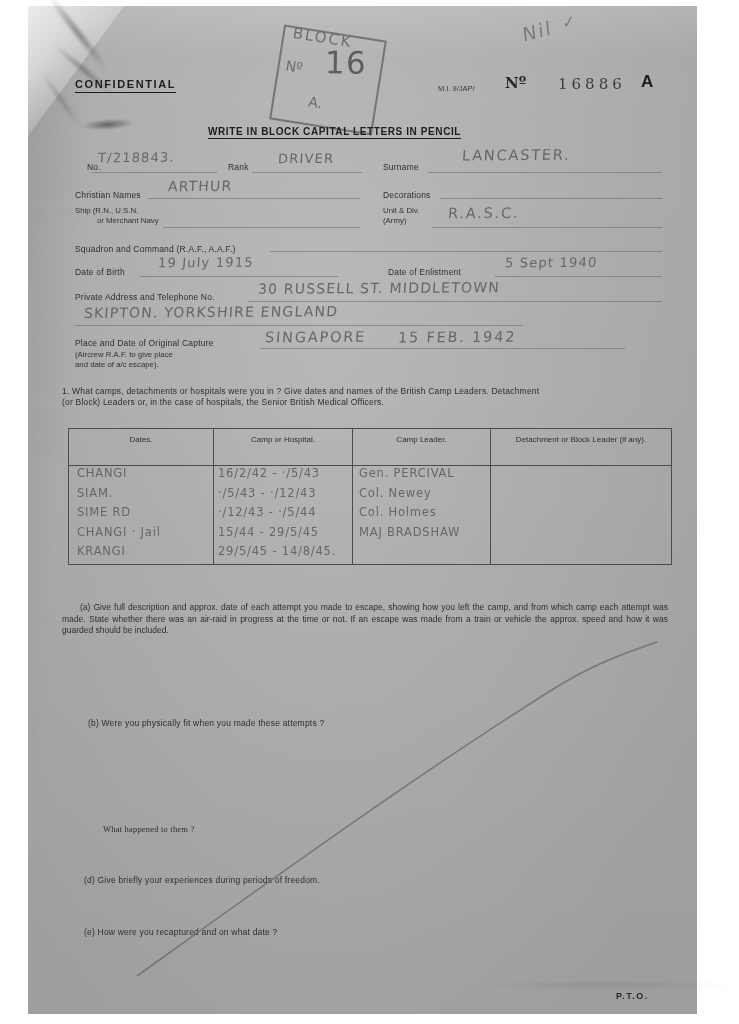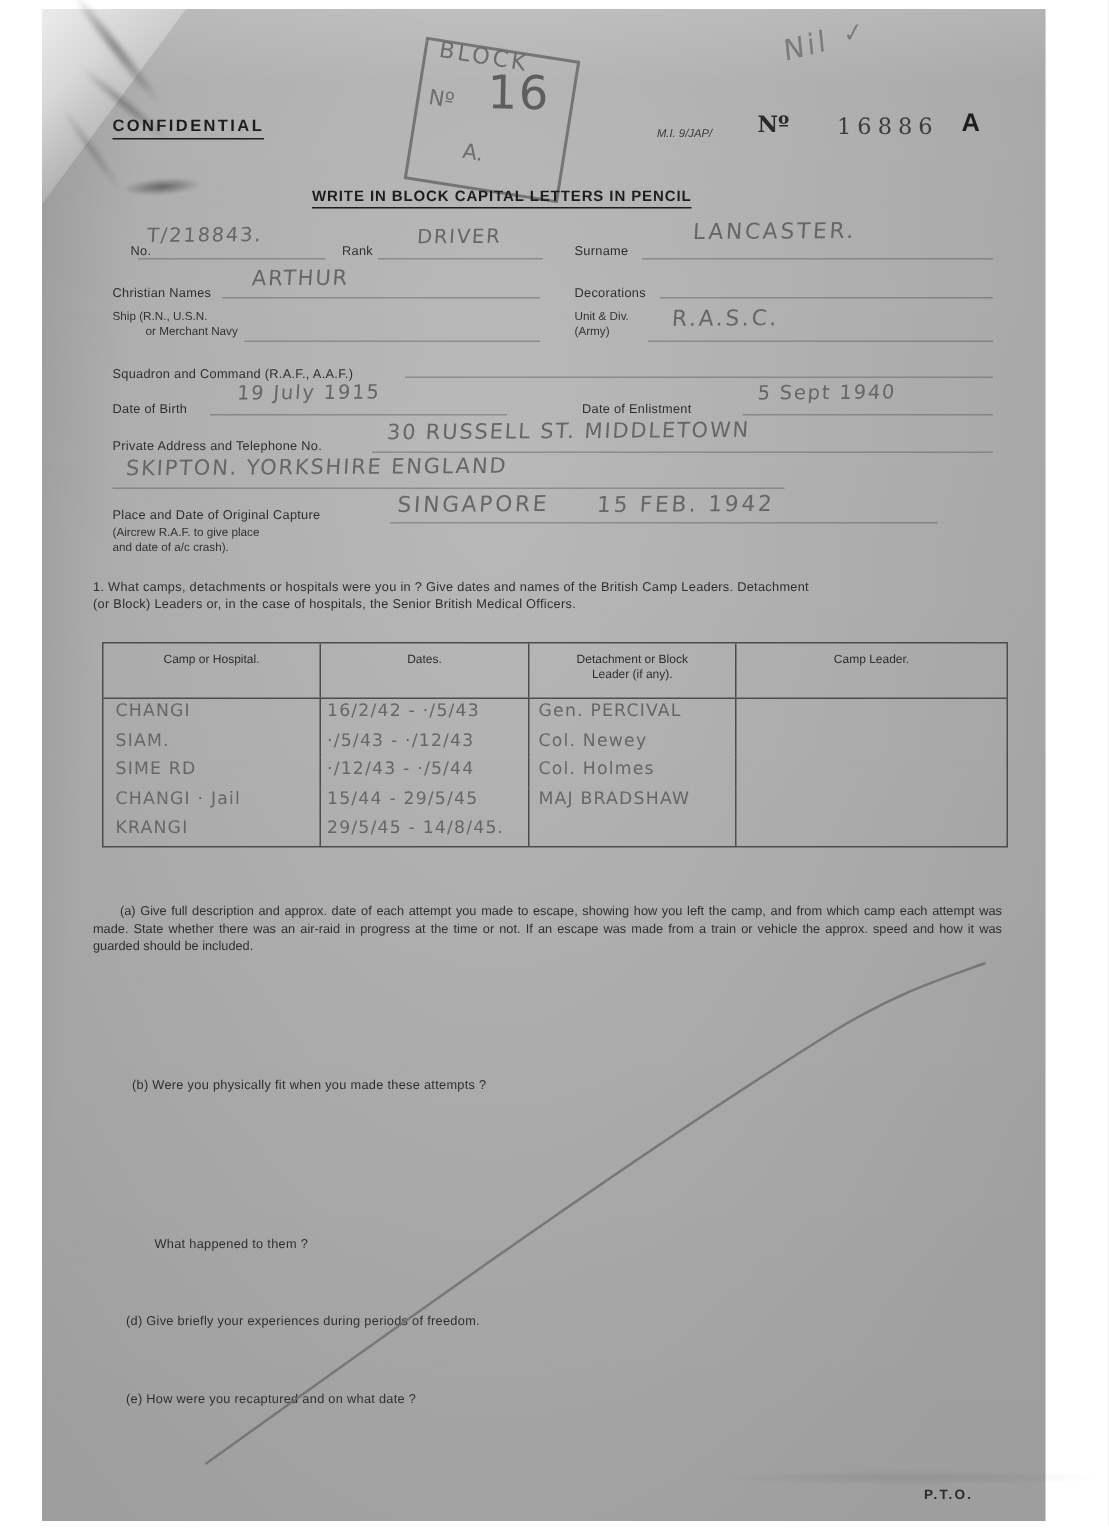--- a/index.html
+++ b/index.html
@@ -39,21 +39,21 @@
   .hw13{font-size:13px;}
   .hw14{font-size:14px;}
   .hw15{font-size:14.5px;letter-spacing:1.8px;}
   .hw12{font-size:11.5px;letter-spacing:.8px;}
 
   .conf{font-size:11px;font-weight:bold;color:#1d1d1d;letter-spacing:1.6px;
         border-bottom:1.6px solid #1d1d1d;padding-bottom:2px;}
   .instruction{font-size:10px;font-weight:bold;color:#1d1d1d;letter-spacing:.6px;
         border-bottom:1.5px solid #1d1d1d;padding-bottom:1px;}
   .serif{font-family:"DejaVu Serif",serif;}
-  .mi9{font-size:7.5px;font-style:italic;color:#3a3a3a;text-align:right;}
+  .mi9{font-size:7.5px;color:#3a3a3a;text-align:right;}
   .serialno{font-size:15px;font-weight:bold;color:#2a2a2a;}
   .serial{font-size:15px;color:#3c3c3c;letter-spacing:4px;}
   .suffixA{font-size:17px;font-weight:bold;color:#1c1c1c;}
   .scrawl{font-family:"DejaVu Sans",sans-serif;color:#7b7b7b;font-size:19px;
       transform:rotate(-14deg) skewX(-8deg);letter-spacing:2px;}
 
   .stamp{position:absolute;left:276px;top:32px;width:100px;height:92px;
       border:2px solid rgba(95,95,95,.75);transform:rotate(9deg);}
   .stamp span{position:absolute;font-family:"DejaVu Sans",sans-serif;color:#6d6d6d;}
   .stamp .w1{left:8px;top:-4px;font-size:15px;letter-spacing:2px;}
@@ -146,34 +146,34 @@
   <div class="fline" style="left:495px;top:276px;width:167px;"></div>
 
   <div class="abs lbl" style="left:75px;top:292px;">Private Address and Telephone No.</div>
   <div class="abs hw hw14" style="left:258px;top:280px;">30 RUSSELL ST. MIDDLETOWN</div>
   <div class="fline" style="left:248px;top:301px;width:414px;"></div>
   <div class="abs hw hw14" style="left:84px;top:304px;">SKIPTON. YORKSHIRE ENGLAND</div>
   <div class="fline" style="left:75px;top:325px;width:448px;"></div>
 
   <div class="abs lbl" style="left:75px;top:338px;">Place and Date of Original Capture</div>
   <div class="abs lbl-sm" style="left:75px;top:350px;">(Aircrew R.A.F. to give place</div>
-  <div class="abs lbl-sm" style="left:75px;top:360px;">and date of a/c crash).</div>
+  <div class="abs lbl-sm" style="left:75px;top:360px;">and date of a/c escape).</div>
   <div class="abs hw hw15" style="left:265px;top:329px;">SINGAPORE</div>
   <div class="abs hw hw15" style="left:398px;top:329px;">15 FEB. 1942</div>
   <div class="fline" style="left:260px;top:348px;width:365px;"></div>
 
   <div class="abs lbl" style="left:62px;top:386px;">1.   What camps, detachments or hospitals were you in ?   Give dates and names of the British Camp Leaders.  Detachment</div>
   <div class="abs lbl" style="left:62px;top:397px;">(or Block) Leaders or, in the case of hospitals, the Senior British Medical Officers.</div>
 
   <div class="tbl">
     <div class="tbl-head">
+      <div>Dates.</div>
       <div>Camp or Hospital.</div>
-      <div>Dates.</div>
+      <div>Camp Leader.</div>
       <div style="white-space:normal;padding:6px 18px 0;">Detachment or Block Leader (if any).</div>
-      <div>Camp Leader.</div>
     </div>
     <div class="tbl-body hw hw12" style="transform:none;">
       <div class="c1">CHANGI</div>
       <div class="c2">16/2/42 - ·/5/43</div>
       <div class="c3">Gen. PERCIVAL</div>
       <div class="c4"></div>
 
       <div class="c1">SIAM.</div>
       <div class="c2">·/5/43 - ·/12/43</div>
       <div class="c3">Col. Newey</div>
@@ -191,21 +191,21 @@
 
       <div class="c1">KRANGI</div>
       <div class="c2">29/5/45 - 14/8/45.</div>
       <div class="c3"></div>
       <div class="c4"></div>
     </div>
   </div>
 
   <div class="para" style="left:62px;top:602px;text-indent:18px;">(a)  Give full description and approx. date of each attempt you made to escape, showing how you left the camp, and from which camp each attempt was made.  State whether there was an air-raid in progress at the time or not.  If an escape was made from a train or vehicle the approx. speed and how it was guarded should be included.</div>
   <div class="abs lbl" style="left:88px;top:718px;">(b)  Were you physically fit when you made these attempts ?</div>
-  <div class="abs lbl" style="left:103px;top:824px;">What happened to them ?</div>
+  <div class="abs lbl" style="left:103px;top:824px;font-family:Liberation Serif, serif;">What happened to them ?</div>
   <div class="abs lbl" style="left:84px;top:875px;">(d)  Give briefly your experiences during periods of freedom.</div>
   <div class="abs lbl" style="left:84px;top:927px;">(e)  How were you recaptured and on what date ?</div>
 
   <div class="abs pto" style="left:616px;top:991px;">P.T.O.</div>
 
   <svg class="pencil" width="739" height="1024" viewBox="0 0 739 1024">
     <path d="M137,976 C250,895 420,772 555,688 C600,660 638,649 657,642" fill="none" stroke="#6e6e6e" stroke-width="1.6" opacity="0.85"></path>
   </svg>
 </div>
 

